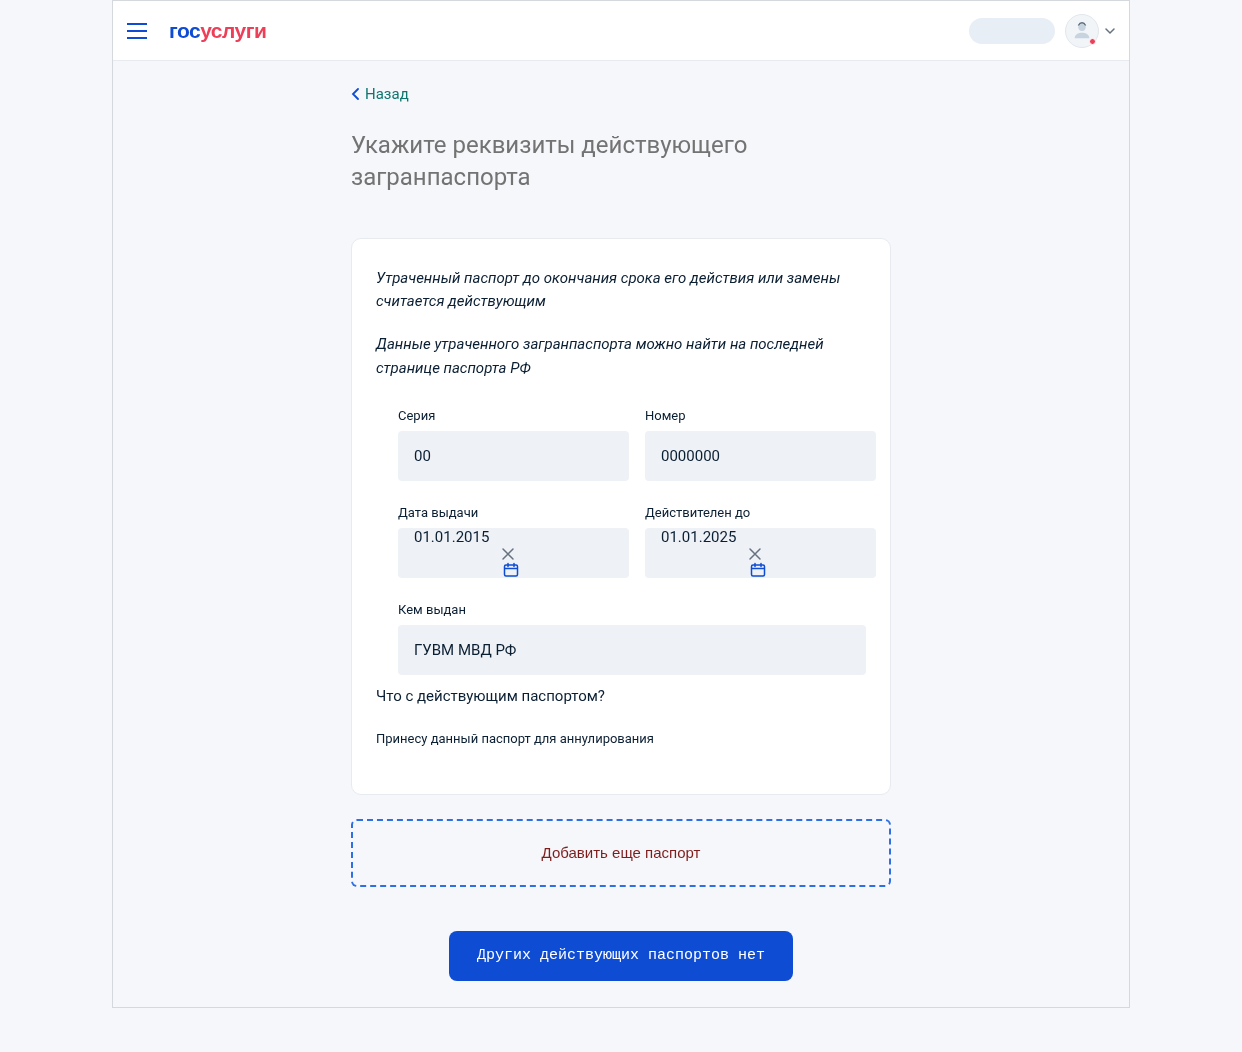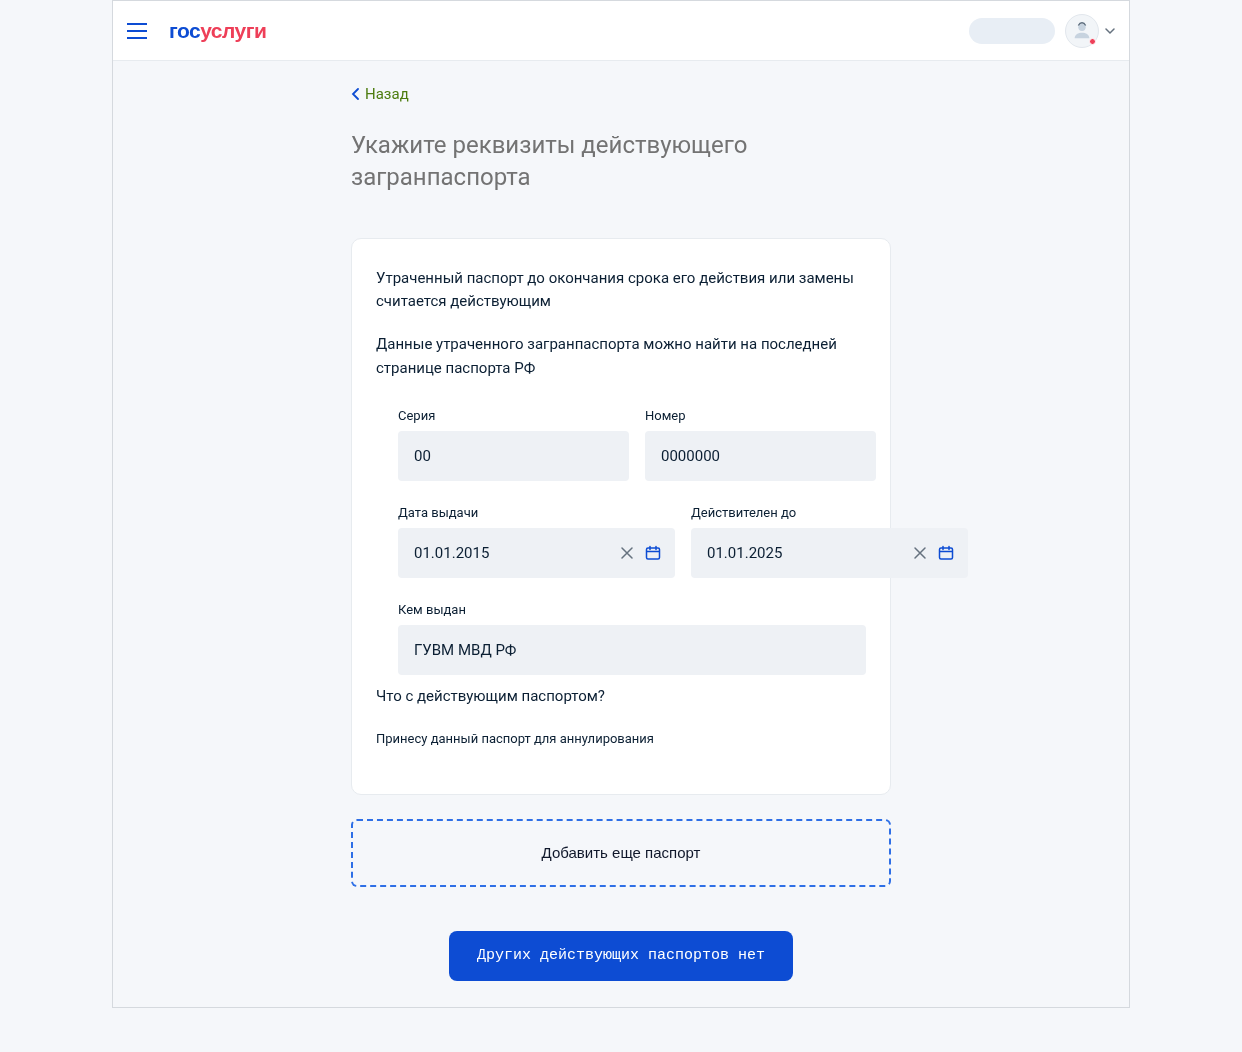--- a/index.html
+++ b/index.html
@@ -92,21 +92,21 @@
     }
     .content {
       width: 540px;
       margin: 0 auto;
       padding-top: 24px;
     }
     .back-link {
       display: inline-flex;
       align-items: center;
       gap: 4px;
-      color: #4d7c0f;
+      color: #0f766e;
       font-size: 15px;
       cursor: pointer;
       margin-bottom: 26px;
     }
     .back-link svg { width: 10px; height: 12px; }
     h1.page-title {
       font-size: 24px;
       font-weight: 400;
       line-height: 1.35;
       color: #737373;
@@ -117,20 +117,21 @@
       background: #fff;
       border: 1px solid #e7ebef;
       border-radius: 10px;
       padding: 28px 24px 32px;
     }
     .info-text {
       font-size: 15px;
       line-height: 1.55;
       color: #0b1f33;
       margin-bottom: 20px;
+      font-style: italic;
     }
     .info-text.second { margin-bottom: 28px; }
 
     .row {
       display: flex;
       gap: 16px;
       margin-bottom: 24px;
       margin-left: 22px;
     }
     .field { flex: 1; display: flex; flex-direction: column; }
@@ -151,20 +152,21 @@
       font-family: inherit;
     }
     .date-wrap {
       position: relative;
       display: flex;
       align-items: center;
       background: #eef1f5;
       border-radius: 4px;
       height: 50px;
       padding-right: 12px;
+      flex-direction: column;
     }
     .date-wrap .input {
       background: transparent;
       flex: 1;
       padding-right: 4px;
     }
     .icon-btn {
       width: 20px; height: 20px;
       display: flex; align-items: center; justify-content: center;
       cursor: pointer;
@@ -219,21 +221,21 @@
     }
     .radio-label { font-size: 15px; }
 
     .add-button {
       width: 100%;
       height: 68px;
       margin-top: 24px;
       border: 2px dashed #2e6fe6;
       border-radius: 6px;
       background: #f5f7fa;
-      color: #0f172a;
+      color: #7f1d1d;
       font-size: 15px;
       cursor: pointer;
       display: flex; align-items: center; justify-content: center;
     }
     .submit-wrap {
       display: flex;
       justify-content: center;
       margin-top: 44px;
     }
     .submit-button {

